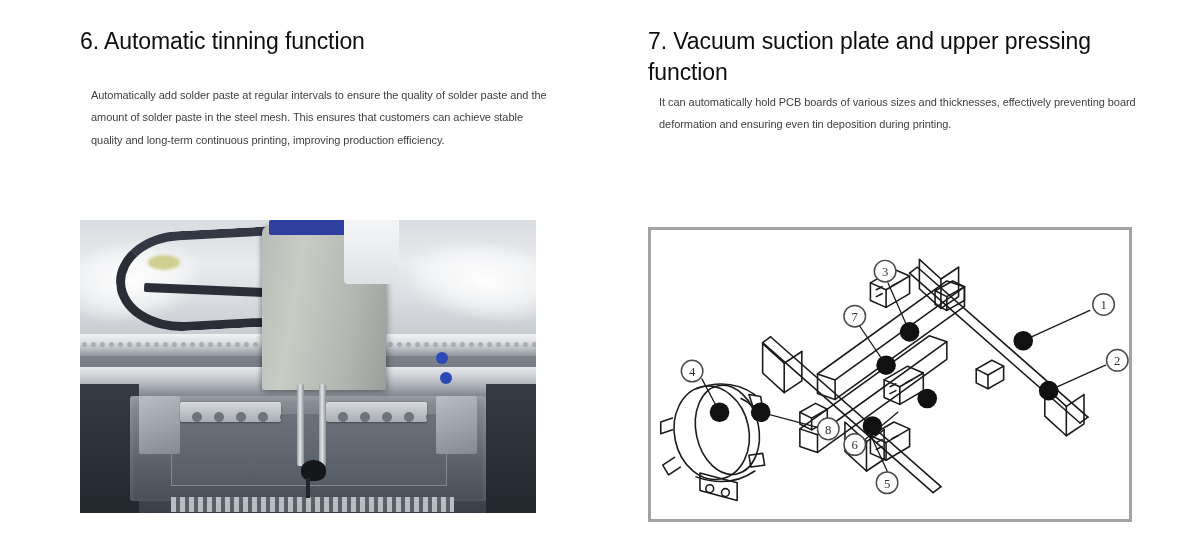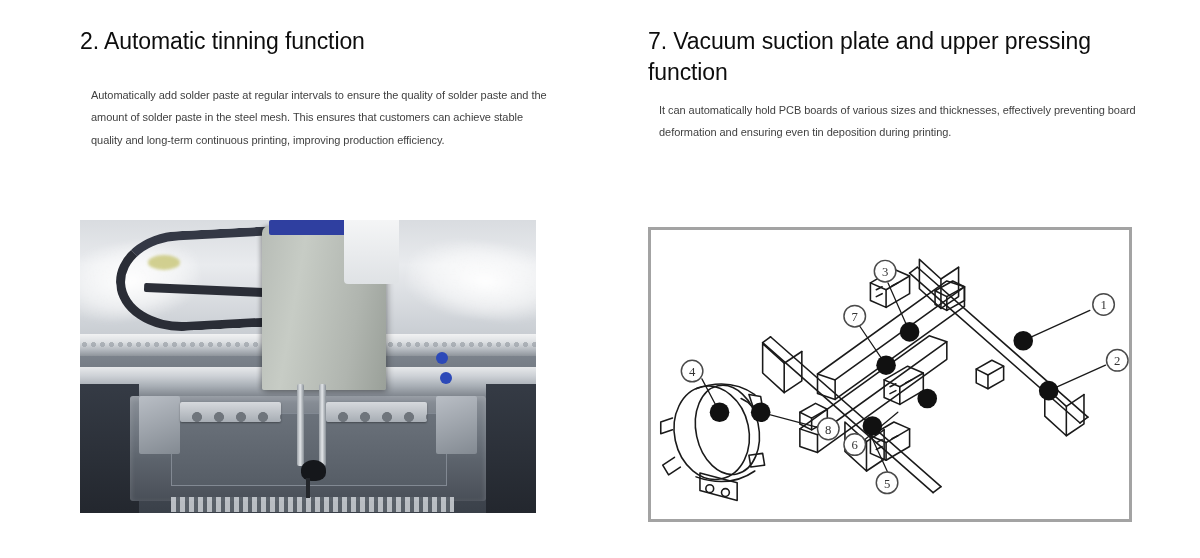--- a/index.html
+++ b/index.html
@@ -45,21 +45,21 @@
 
   .section-body {
     position: absolute;
     margin: 11px;
     font-size: 11px;
     line-height: 22.4px;
     color: #3f3f3f;
     letter-spacing: -0.05px;
   }
   .col-left .section-body  { top: 73px;  width: 465px; }
-  .col-right .section-body { top: 88px;  width: 508px; }
+  .col-right .section-body { top: 80px;  width: 508px; }
 
   
   .photo-frame {
     position: absolute;
     left: 80px;
     top: 220px;
     width: 456px;
     height: 293px;
     overflow: hidden;
     background: #2e3138;
@@ -237,21 +237,21 @@
     box-sizing: border-box;
   }
   .diagram-svg { display: block; width: 100%; height: 100%; }
 </style>
 </head>
 <body>
 
 <div class="page">
 
   <div class="col col-left">
-    <h2 class="section-heading">2. Automatic tinning function</h2>
+    <h2 class="section-heading">6. Automatic tinning function</h2>
     <p class="section-body">Automatically add solder paste at regular intervals to ensure the quality of solder paste and the amount of solder paste in the steel mesh. This ensures that customers can achieve stable quality and long-term continuous printing, improving production efficiency.</p>
   </div>
 
   <div class="photo-frame">
     <div class="photo">
       <div class="ph-bg"></div>
       <div class="ph-wall"></div>
       <div class="ph-light-l"></div>
       <div class="ph-light-r"></div>
 

